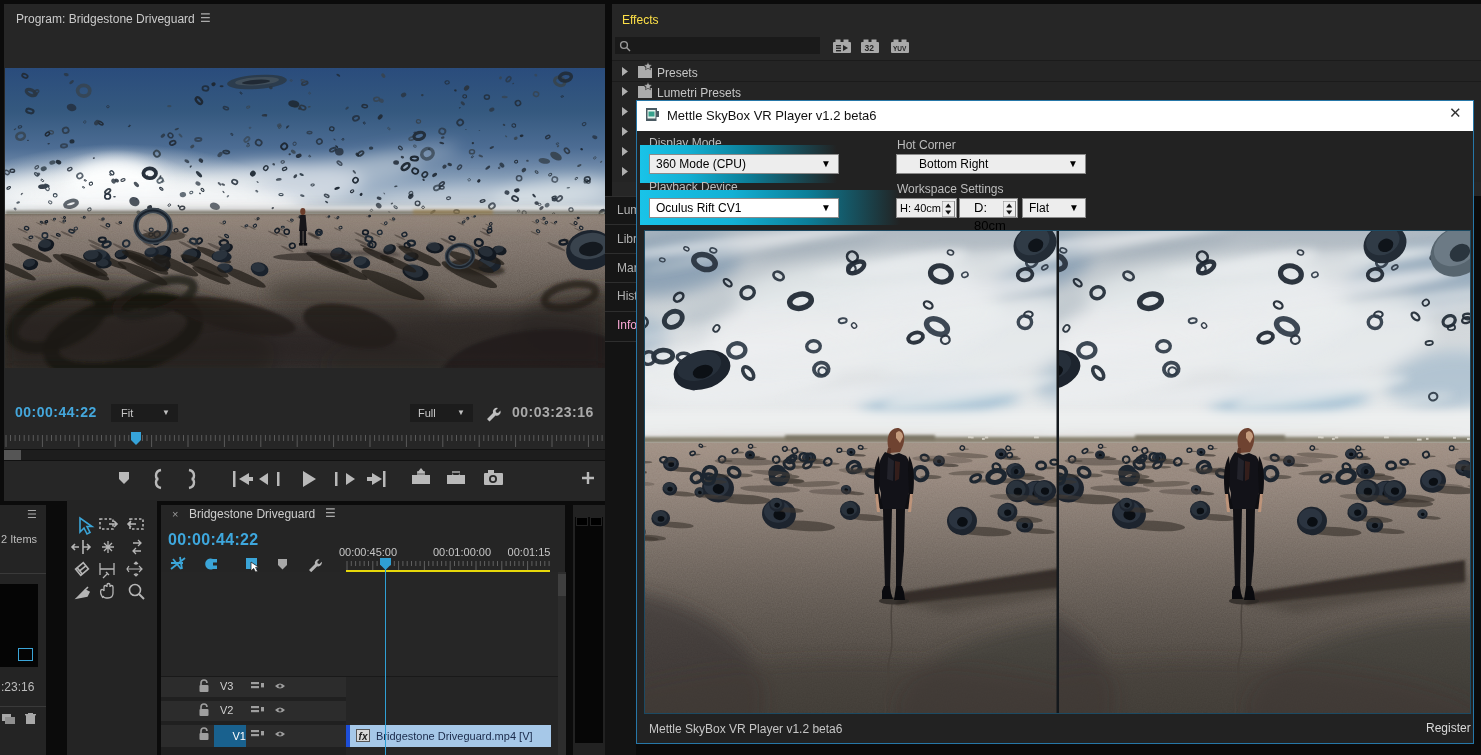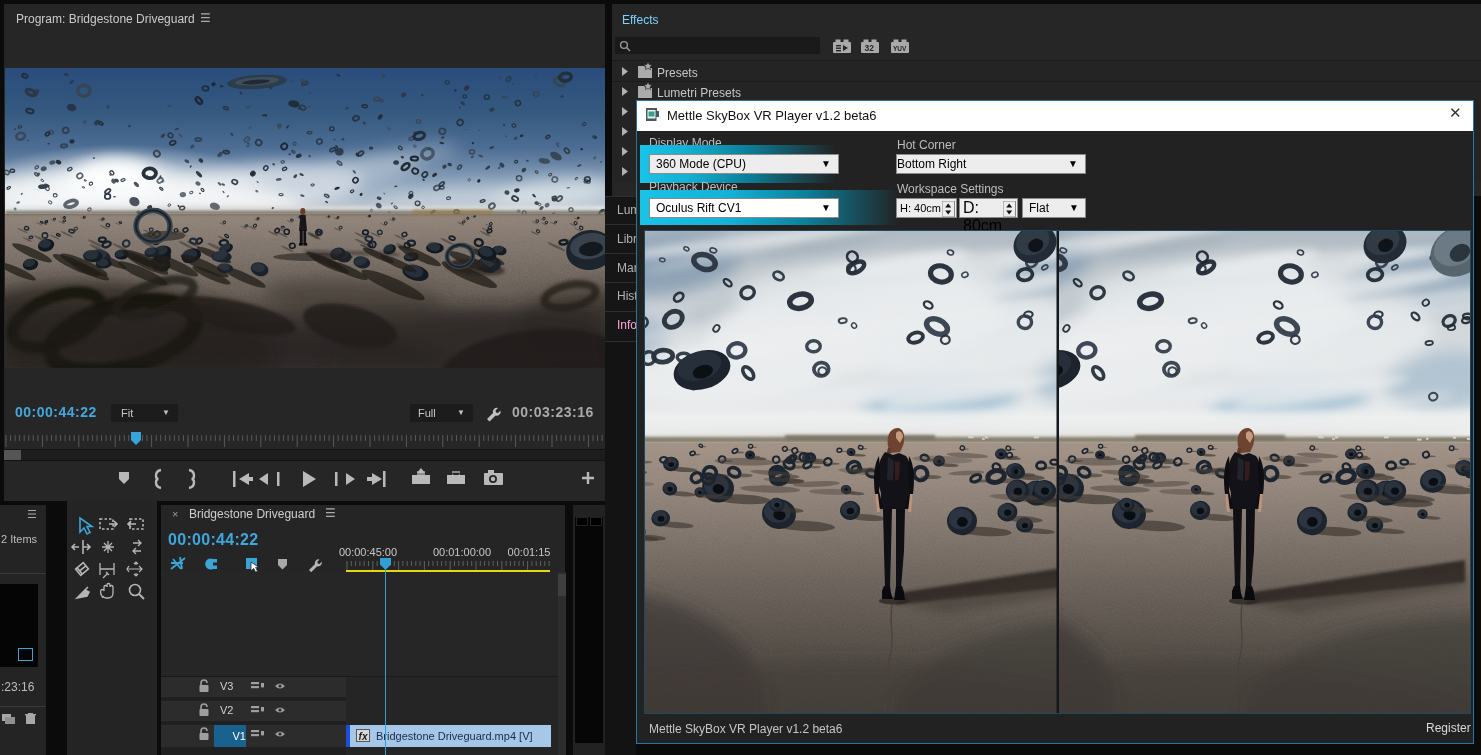--- a/index.html
+++ b/index.html
@@ -821,21 +821,21 @@
 <g>
           <rect x="480" y="11" width="19" height="12" rx="1"></rect>
           <rect x="484" y="8" width="6" height="4"></rect>
           <circle cx="489" cy="17" r="4" fill="#262626"></circle>
           <circle cx="489" cy="17" r="2.2" fill="#b9b9b9"></circle>
         </g>
 <path d="M578 16 h12 M584 10 v12" stroke="#b9b9b9" stroke-width="2.4"></path>
 </svg></div>
 
 <div class="abs" style="left:612px;top:4px;width:869px;height:192px;background:#262626"></div>
-<div class="abs" style="left:622px;top:13px;color:#7dd3fc;font-size:12px">Effects</div>
+<div class="abs" style="left:622px;top:13px;color:#fde047;font-size:12px">Effects</div>
 <div class="abs" style="left:615px;top:37px;width:205px;height:17px;background:#1a1a1a;color:#888">
   <svg width="14" height="14" style="position:absolute;left:3px;top:2px" viewBox="0 0 14 14">
         <circle cx="6" cy="6" r="3.4" fill="none" stroke="#9a9a9a" stroke-width="1.4"></circle>
         <line x1="8.6" y1="8.6" x2="12" y2="12" stroke="#9a9a9a" stroke-width="1.4"></line>
       </svg>
 </div>
 <div class="abs" id="bricks" style="left:833px;top:39px;width:90px;height:14px"><svg width="90" height="14">
 <g fill="#a9a9a9">
 <g id="brick">
             <rect x="0" y="3" width="18" height="11" rx="1"></rect>
@@ -1088,28 +1088,28 @@
 <div class="abs" style="left:1449px;top:104px;color:#333;font-size:15px">✕</div>
 
 <div class="abs" style="left:649px;top:136px;color:#bdbdbd;font-size:12px">Display Mode</div>
 <div class="abs" style="left:640px;top:145px;width:240px;height:38px;background:linear-gradient(90deg,#19c3e8 0%,#13b0d4 20%,#0c7e98 45%,rgba(20,32,38,0) 82%)"></div>
 <div class="abs" style="left:649px;top:154px;width:190px;height:20px;background:#ededed;border:1px solid #8a8a8a;color:#000;font-size:12px;line-height:18px;padding-left:6px">360 Mode (CPU)<span style="position:absolute;right:7px;top:0;font-size:10px">▼</span></div>
 <div class="abs" style="left:649px;top:180px;color:#bdbdbd;font-size:12px">Playback Device</div>
 <div class="abs" style="left:640px;top:190px;width:420px;height:35px;background:linear-gradient(90deg,#19c3e8 0%,#13b0d4 22%,#0c7e98 40%,rgba(20,32,38,0) 62%)"></div>
 <div class="abs" style="left:649px;top:198px;width:190px;height:20px;background:#ffffff;border:1px solid #8a8a8a;color:#000;font-size:12px;line-height:18px;padding-left:6px">Oculus Rift CV1<span style="position:absolute;right:7px;top:0;font-size:10px">▼</span></div>
 
 <div class="abs" style="left:897px;top:138px;color:#bdbdbd;font-size:12px">Hot Corner</div>
-<div class="abs" style="left:896px;top:154px;width:190px;height:20px;background:#ededed;border:1px solid #8a8a8a;color:#000;font-size:12px;line-height:18px;padding-left:0">Bottom Right<span style="position:absolute;right:7px;top:0;font-size:10px">▼</span></div>
+<div class="abs" style="left:896px;top:154px;width:190px;height:20px;background:#ededed;border:1px solid #8a8a8a;color:#000;font-size:12px;line-height:18px;padding-left:22px">Bottom Right<span style="position:absolute;right:7px;top:0;font-size:10px">▼</span></div>
 <div class="abs" style="left:897px;top:182px;color:#bdbdbd;font-size:12px">Workspace Settings</div>
 <div class="abs" id="spin1" style="left:896px;top:198px;width:61px;height:20px;background:#ededed;border:1px solid #8a8a8a;color:#000;font-size:11px;line-height:18px;padding-left:3px">H: 40cm<svg width="13" height="16" style="position:absolute;right:1px;top:2px">
         <rect x="0" y="0" width="12.5" height="16" fill="#ededed" stroke="#888" stroke-width="1"></rect>
         <path d="M6.2 2.5 l3 4 h-6 Z" fill="#111"></path>
         <path d="M6.2 13.5 l3 -4 h-6 Z" fill="#111"></path>
       </svg></div>
-<div class="abs" id="spin2" style="left:959px;top:198px;width:59px;height:20px;background:#ededed;border:1px solid #8a8a8a;color:#000;font-size:16px;line-height:18px;padding-left:3px">D: 80cm<svg width="13" height="16" style="position:absolute;right:1px;top:2px">
+<div class="abs" id="spin2" style="left:959px;top:198px;width:59px;height:20px;background:#ededed;border:1px solid #8a8a8a;color:#000;font-size:13px;line-height:18px;padding-left:14px">D: 80cm<svg width="13" height="16" style="position:absolute;right:1px;top:2px">
         <rect x="0" y="0" width="12.5" height="16" fill="#ededed" stroke="#888" stroke-width="1"></rect>
         <path d="M6.2 2.5 l3 4 h-6 Z" fill="#111"></path>
         <path d="M6.2 13.5 l3 -4 h-6 Z" fill="#111"></path>
       </svg></div>
 <div class="abs" style="left:1022px;top:198px;width:64px;height:20px;background:#ededed;border:1px solid #8a8a8a;color:#000;font-size:12px;line-height:18px;padding-left:6px">Flat<span style="position:absolute;right:6px;top:0;font-size:10px">▼</span></div>
 
 <div class="abs" id="stereo" style="left:645px;top:231px;width:825px;height:482px;background:#1d1d1d;outline:1px solid #1c4a63"><svg width="825" height="482" viewBox="0 0 825 482">
         <defs>
 <linearGradient id="ssky" x1="0" y1="0" x2="0" y2="1">
  <stop offset="0" stop-color="#b3bcc4"></stop>

